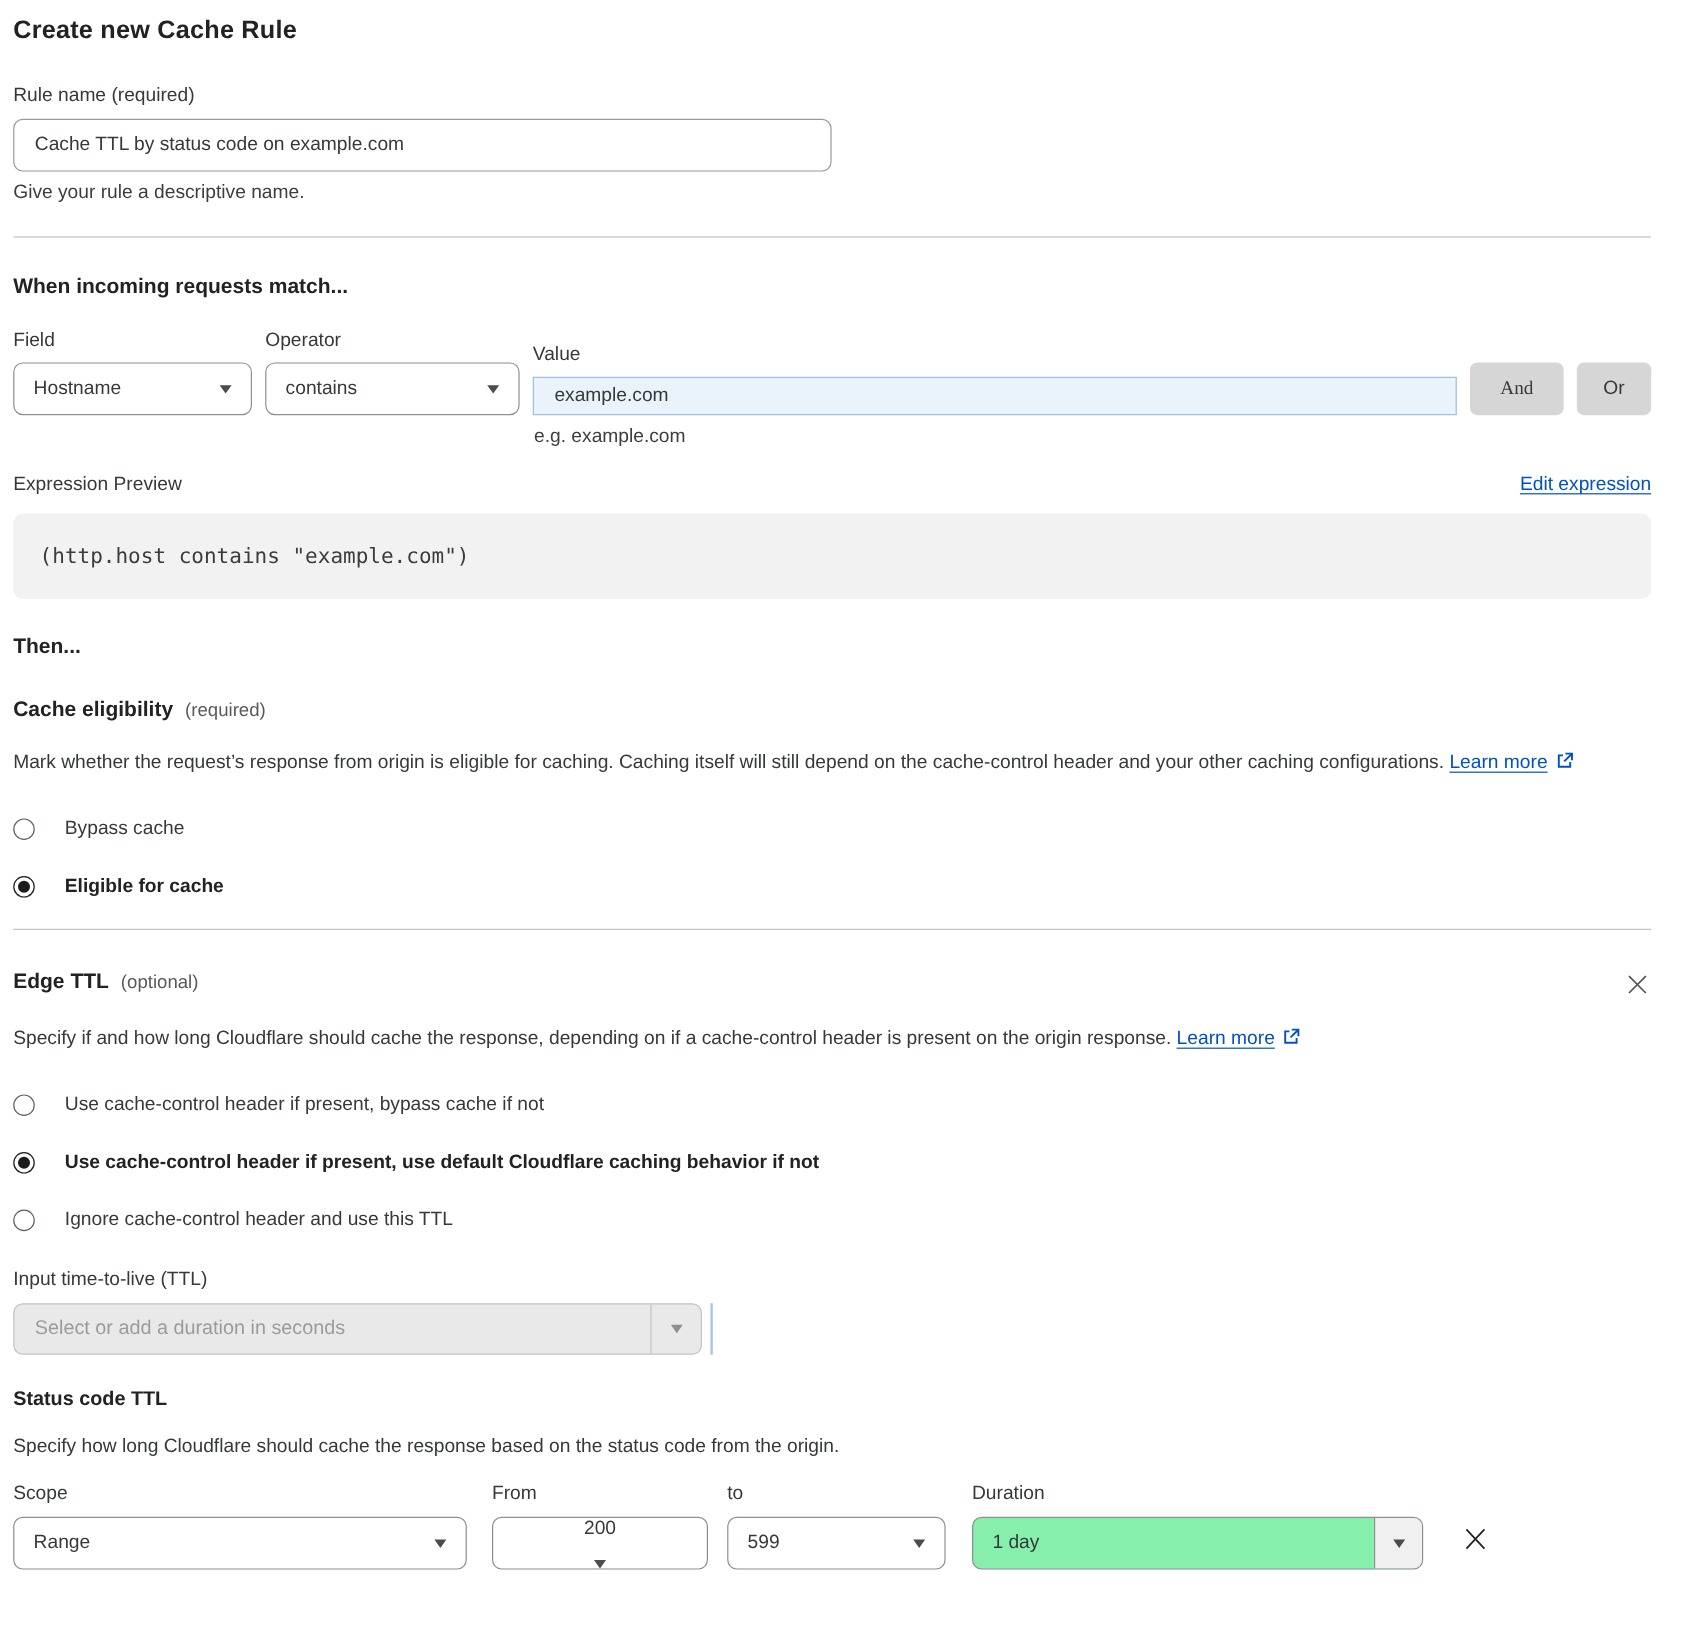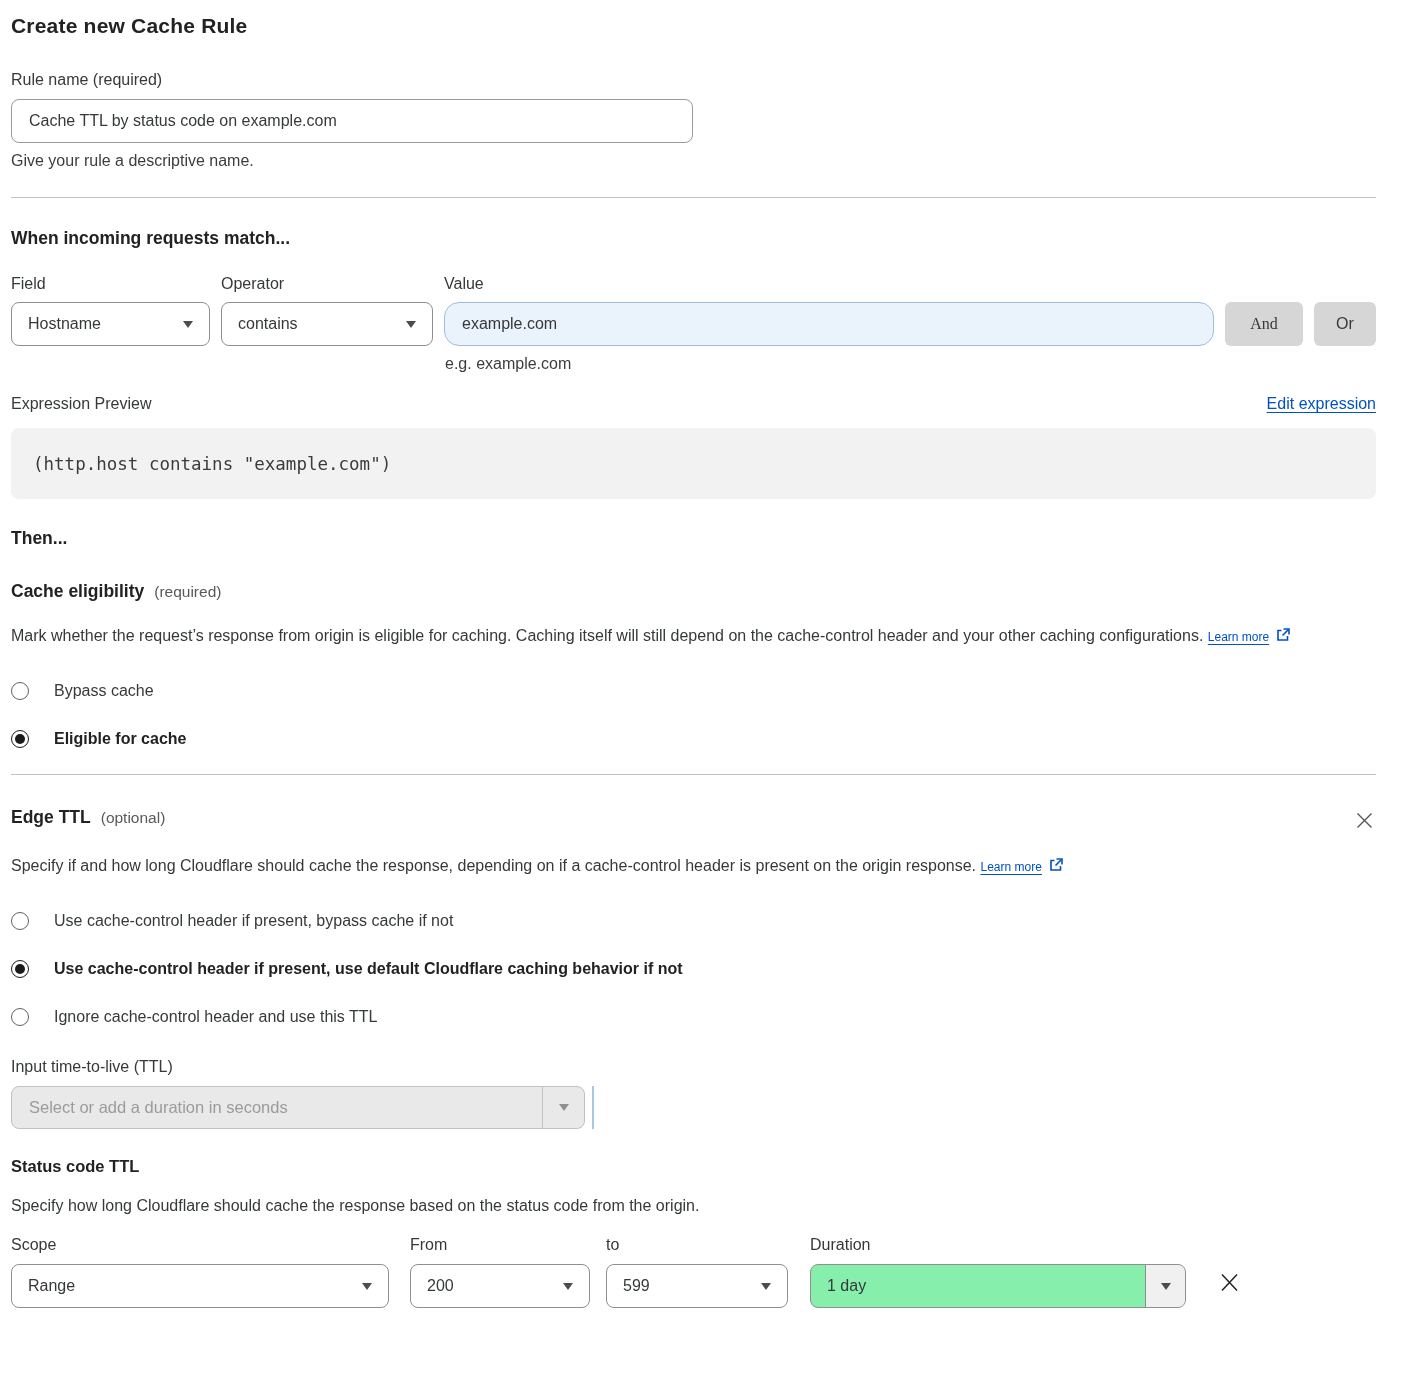--- a/index.html
+++ b/index.html
@@ -35,22 +35,22 @@
     height: 44px; background: #fff;
     border: 1px solid #8f8f8f; border-radius: 8px;
     display: flex; align-items: center; justify-content: space-between;
     padding: 0 16px; font-size: 16px; color: #36393a; cursor: pointer;
   }
   .caret { width:0; height:0; border-left:5.5px solid transparent; border-right:5.5px solid transparent; border-top:7px solid #4a4d4e; }
   .w-field { width: 199px; }
   .w-operator { width: 212px; }
   .col-value { flex: 1; position: relative; }
   .value-input {
-    width: 100%; height: 44px;
-    background: #eaf2fc; border: 1px solid #9fbddc; border-radius: 15px;
+    width: 100%; height: 32px;
+    background: #eaf2fc; border: 1px solid #9fbddc; border-radius: 0;
     padding: 0 17px; font-size: 16px; color: #36393a;
     font-family: "Liberation Sans", sans-serif; outline:none; display:block;
   }
   .value-helper { position:absolute; top: 100%; left: 1px; margin-top: 9px; white-space: nowrap; }
   .logic-btn {
     height: 44px; border: none; border-radius: 6px; background: #d6d6d6;
     font-size: 16px; color: #36393a; font-family: "Liberation Sans", sans-serif; cursor: pointer;
   }
   .and-btn { width: 78px; font-family: Liberation Serif, serif; }
   .or-btn { width: 62px; }
@@ -62,21 +62,21 @@
     display: flex; align-items: center; padding: 0 22px;
     font-family: "DejaVu Sans Mono", monospace; font-size: 17.5px; color: #3c3c3c;
   }
 
   .then-heading { margin-top: 29px; }
 
   .subsection-title-row { margin-top: 32px; display:flex; align-items: baseline; }
   .subsection-title { font-size: 17.5px; font-weight: bold; color: #222; }
   .tag { font-size: 15.5px; color: #595959; margin-left: 10px; }
   .desc { margin-top: 19px; font-size: 16px; line-height: 29px; color: #36393a; max-width: 1345px; }
-  .desc .link { font-size: 12px; }
+  .desc .link { font-size: 16px; }
   .ext-icon { display:inline-block; vertical-align: -2px; margin-left: 6px; }
 
   .radio-row { display: flex; align-items: flex-end; margin-top: 30px; cursor: pointer; }
   .radio { flex: 0 0 auto; width: 18px; height: 18px; border: 1.5px solid #5f6366; border-radius: 50%; background:#fff; }
   .radio.selected { border-color: #1b1b1b; display:flex; align-items:center; justify-content:center; }
   .radio.selected::after { content:""; width: 10px; height: 10px; border-radius: 50%; background: #1b1b1b; }
   .radio-label { margin-left: 25px; font-size: 16px; color: #36393a; }
   .radio-row.checked .radio-label { font-weight: bold; color: #222; }
 
   .edge-divider { margin-top: 26px; }
@@ -95,21 +95,21 @@
   .combo-disabled .arrow-box { width: 42px; border-left: 1px solid #c2c2c2; display:flex; align-items:center; justify-content:center; }
   .combo-disabled .caret { border-top-color: #8f8f8f; }
   .caret-line { width: 2px; height: 43px; background: #a9c7e4; margin-left: 7px; }
 
   .status-title { margin-top: 28px; font-size: 16.5px; font-weight: bold; color: #222; }
   .status-desc { margin-top: 21px; font-size: 16px; color: #36393a; }
 
   .status-row { margin-top: 8px; display: flex; align-items: flex-end; }
   .status-col .field-label { display:block; margin-bottom: 10px; margin-top: 13px; }
   .w-scope { width: 378px; }
-  .col-from { margin-left: 21px; } .w-from { width: 180px; }
+  .col-from { margin-left: 21px; } .w-from { width: 180px; flex-direction: column; }
   .col-to { margin-left: 16px; } .w-to { width: 182px; }
   .col-duration { margin-left: 22px; }
   .combo {
     width: 376px; height: 44px; background:#86efac;
     border: 1px solid #8f8f8f; border-radius: 8px;
     display:flex; align-items: stretch; overflow: hidden; cursor: pointer;
   }
   .combo .val { flex:1; display:flex; align-items:center; padding: 0 16px; font-size:16px; color:#36393a; }
   .combo .arrow-box { width: 40px; border-left: 1px solid #8f8f8f; background:#f0f0f0; display:flex; align-items:center; justify-content:center; }
   .remove-btn { background:none; border:none; cursor:pointer; margin-left: 30px; margin-bottom: 9px; padding: 2px; }

